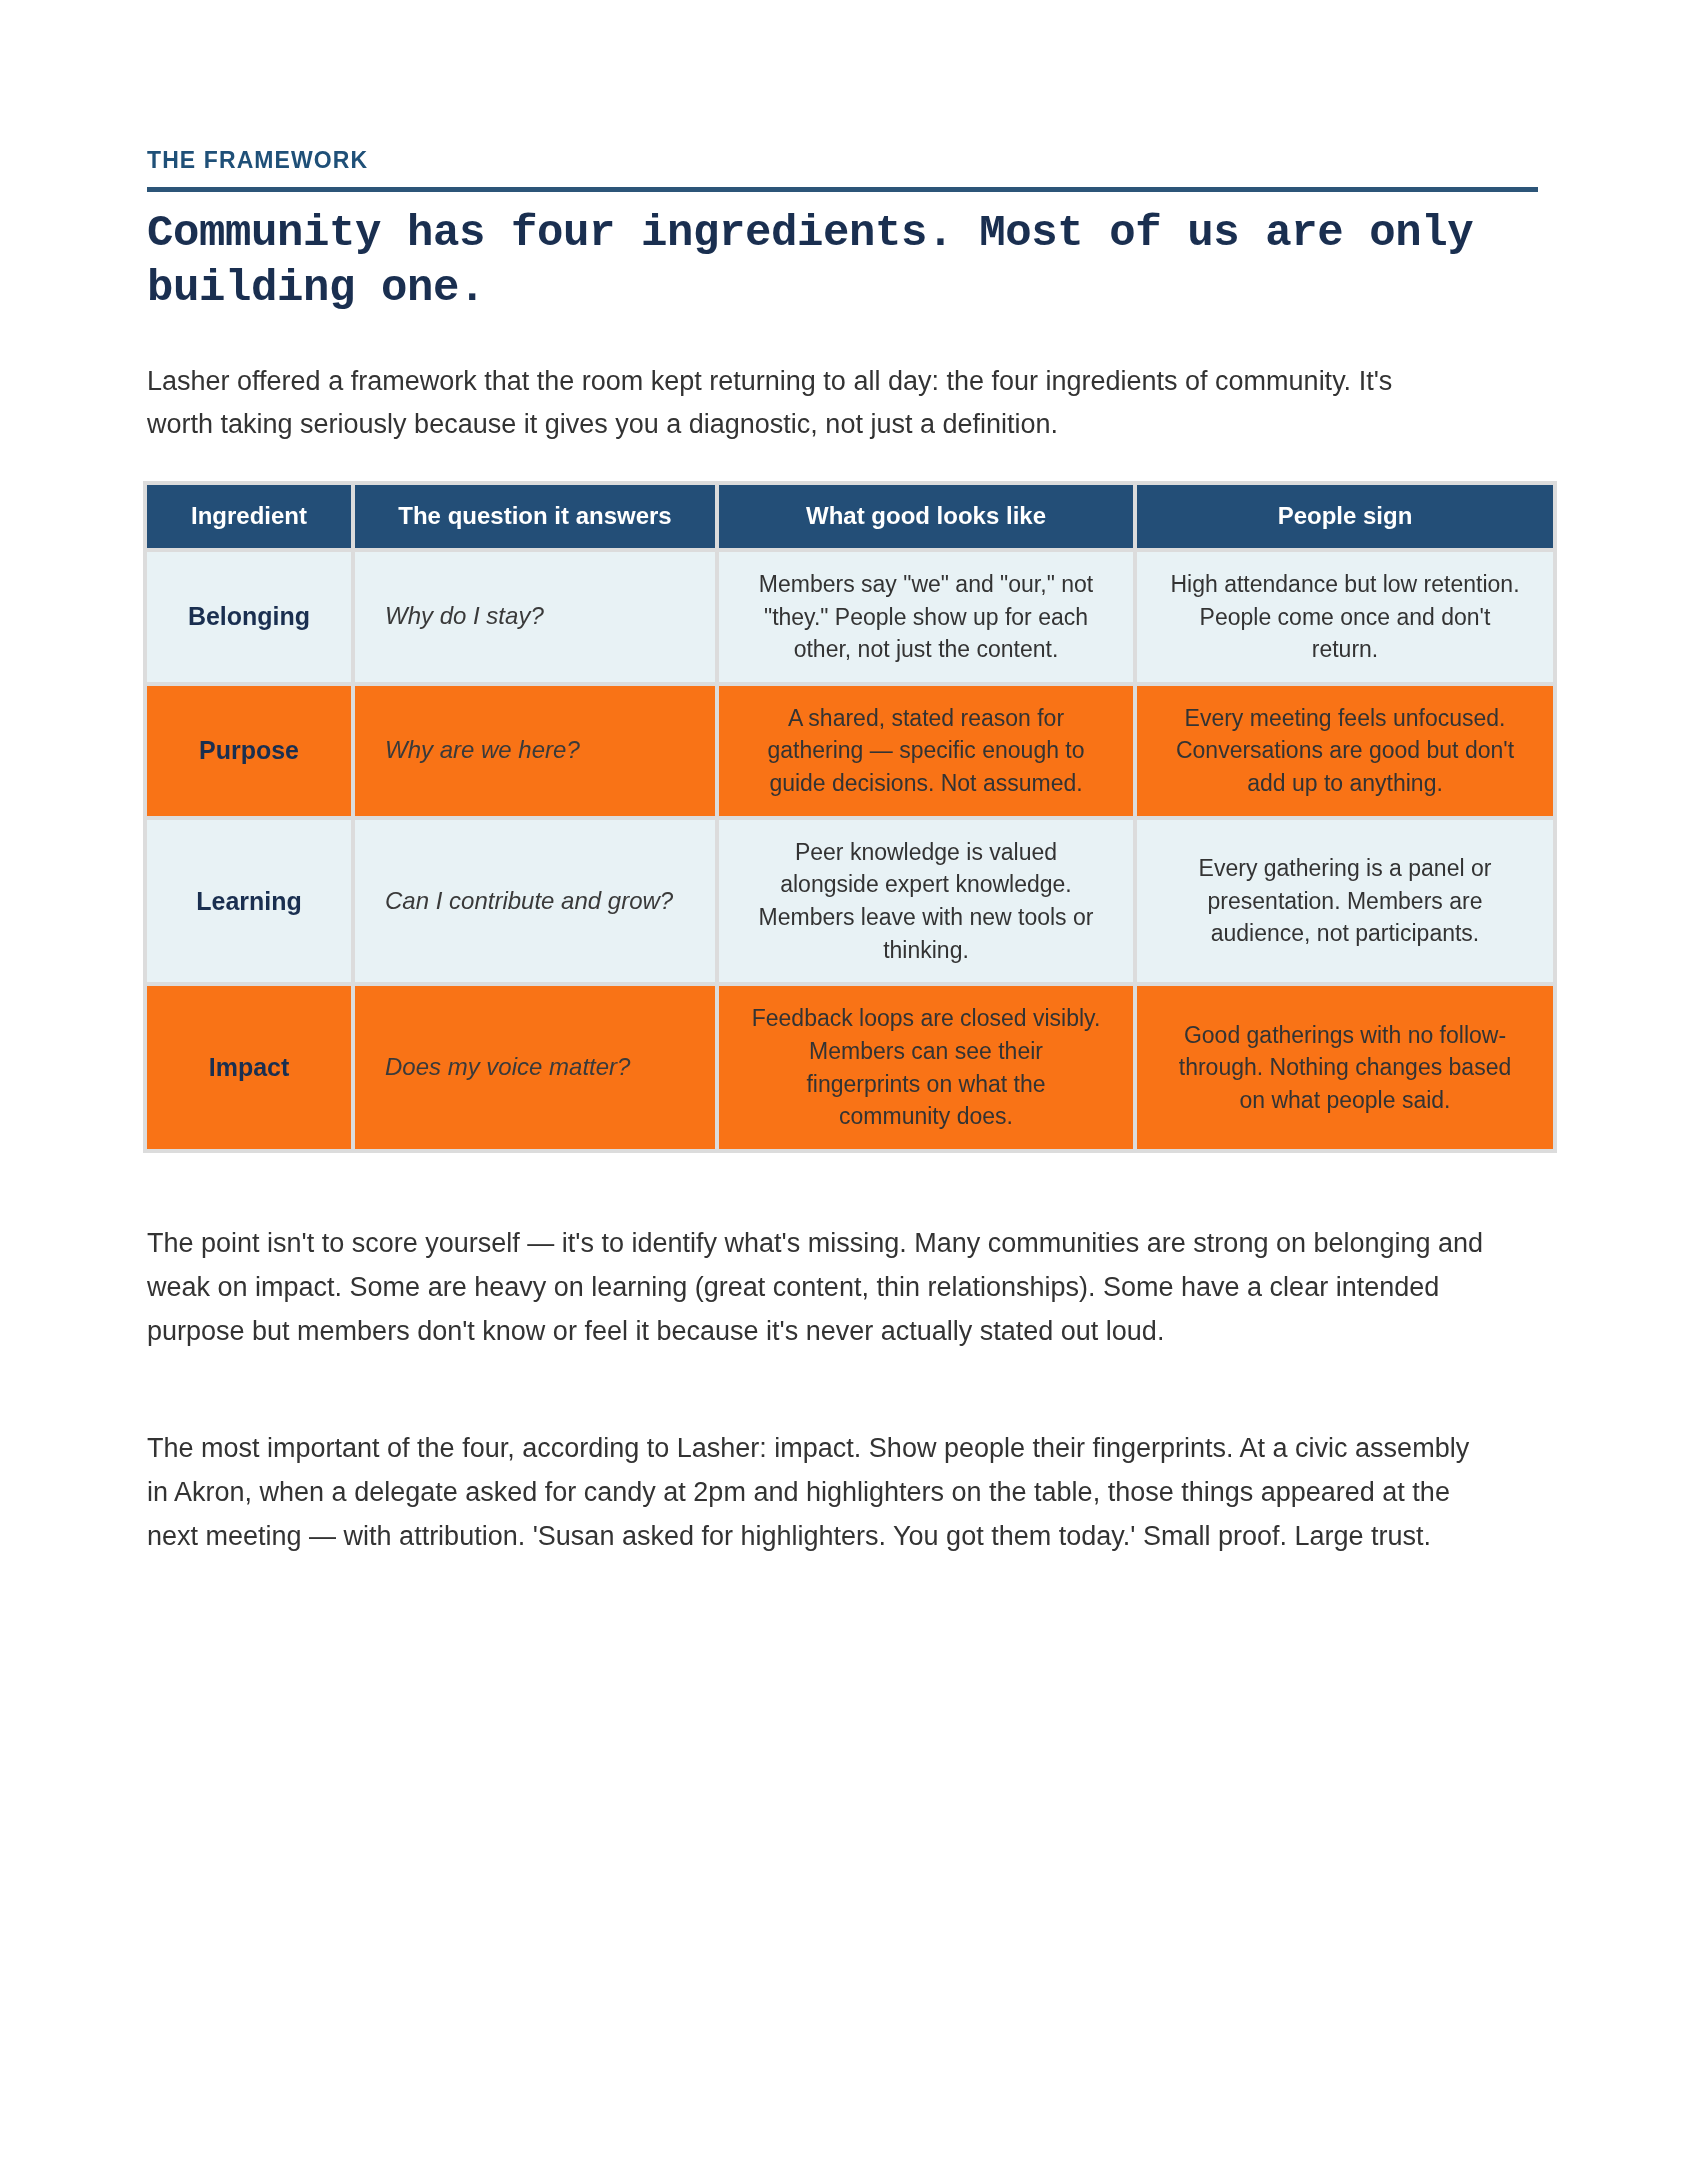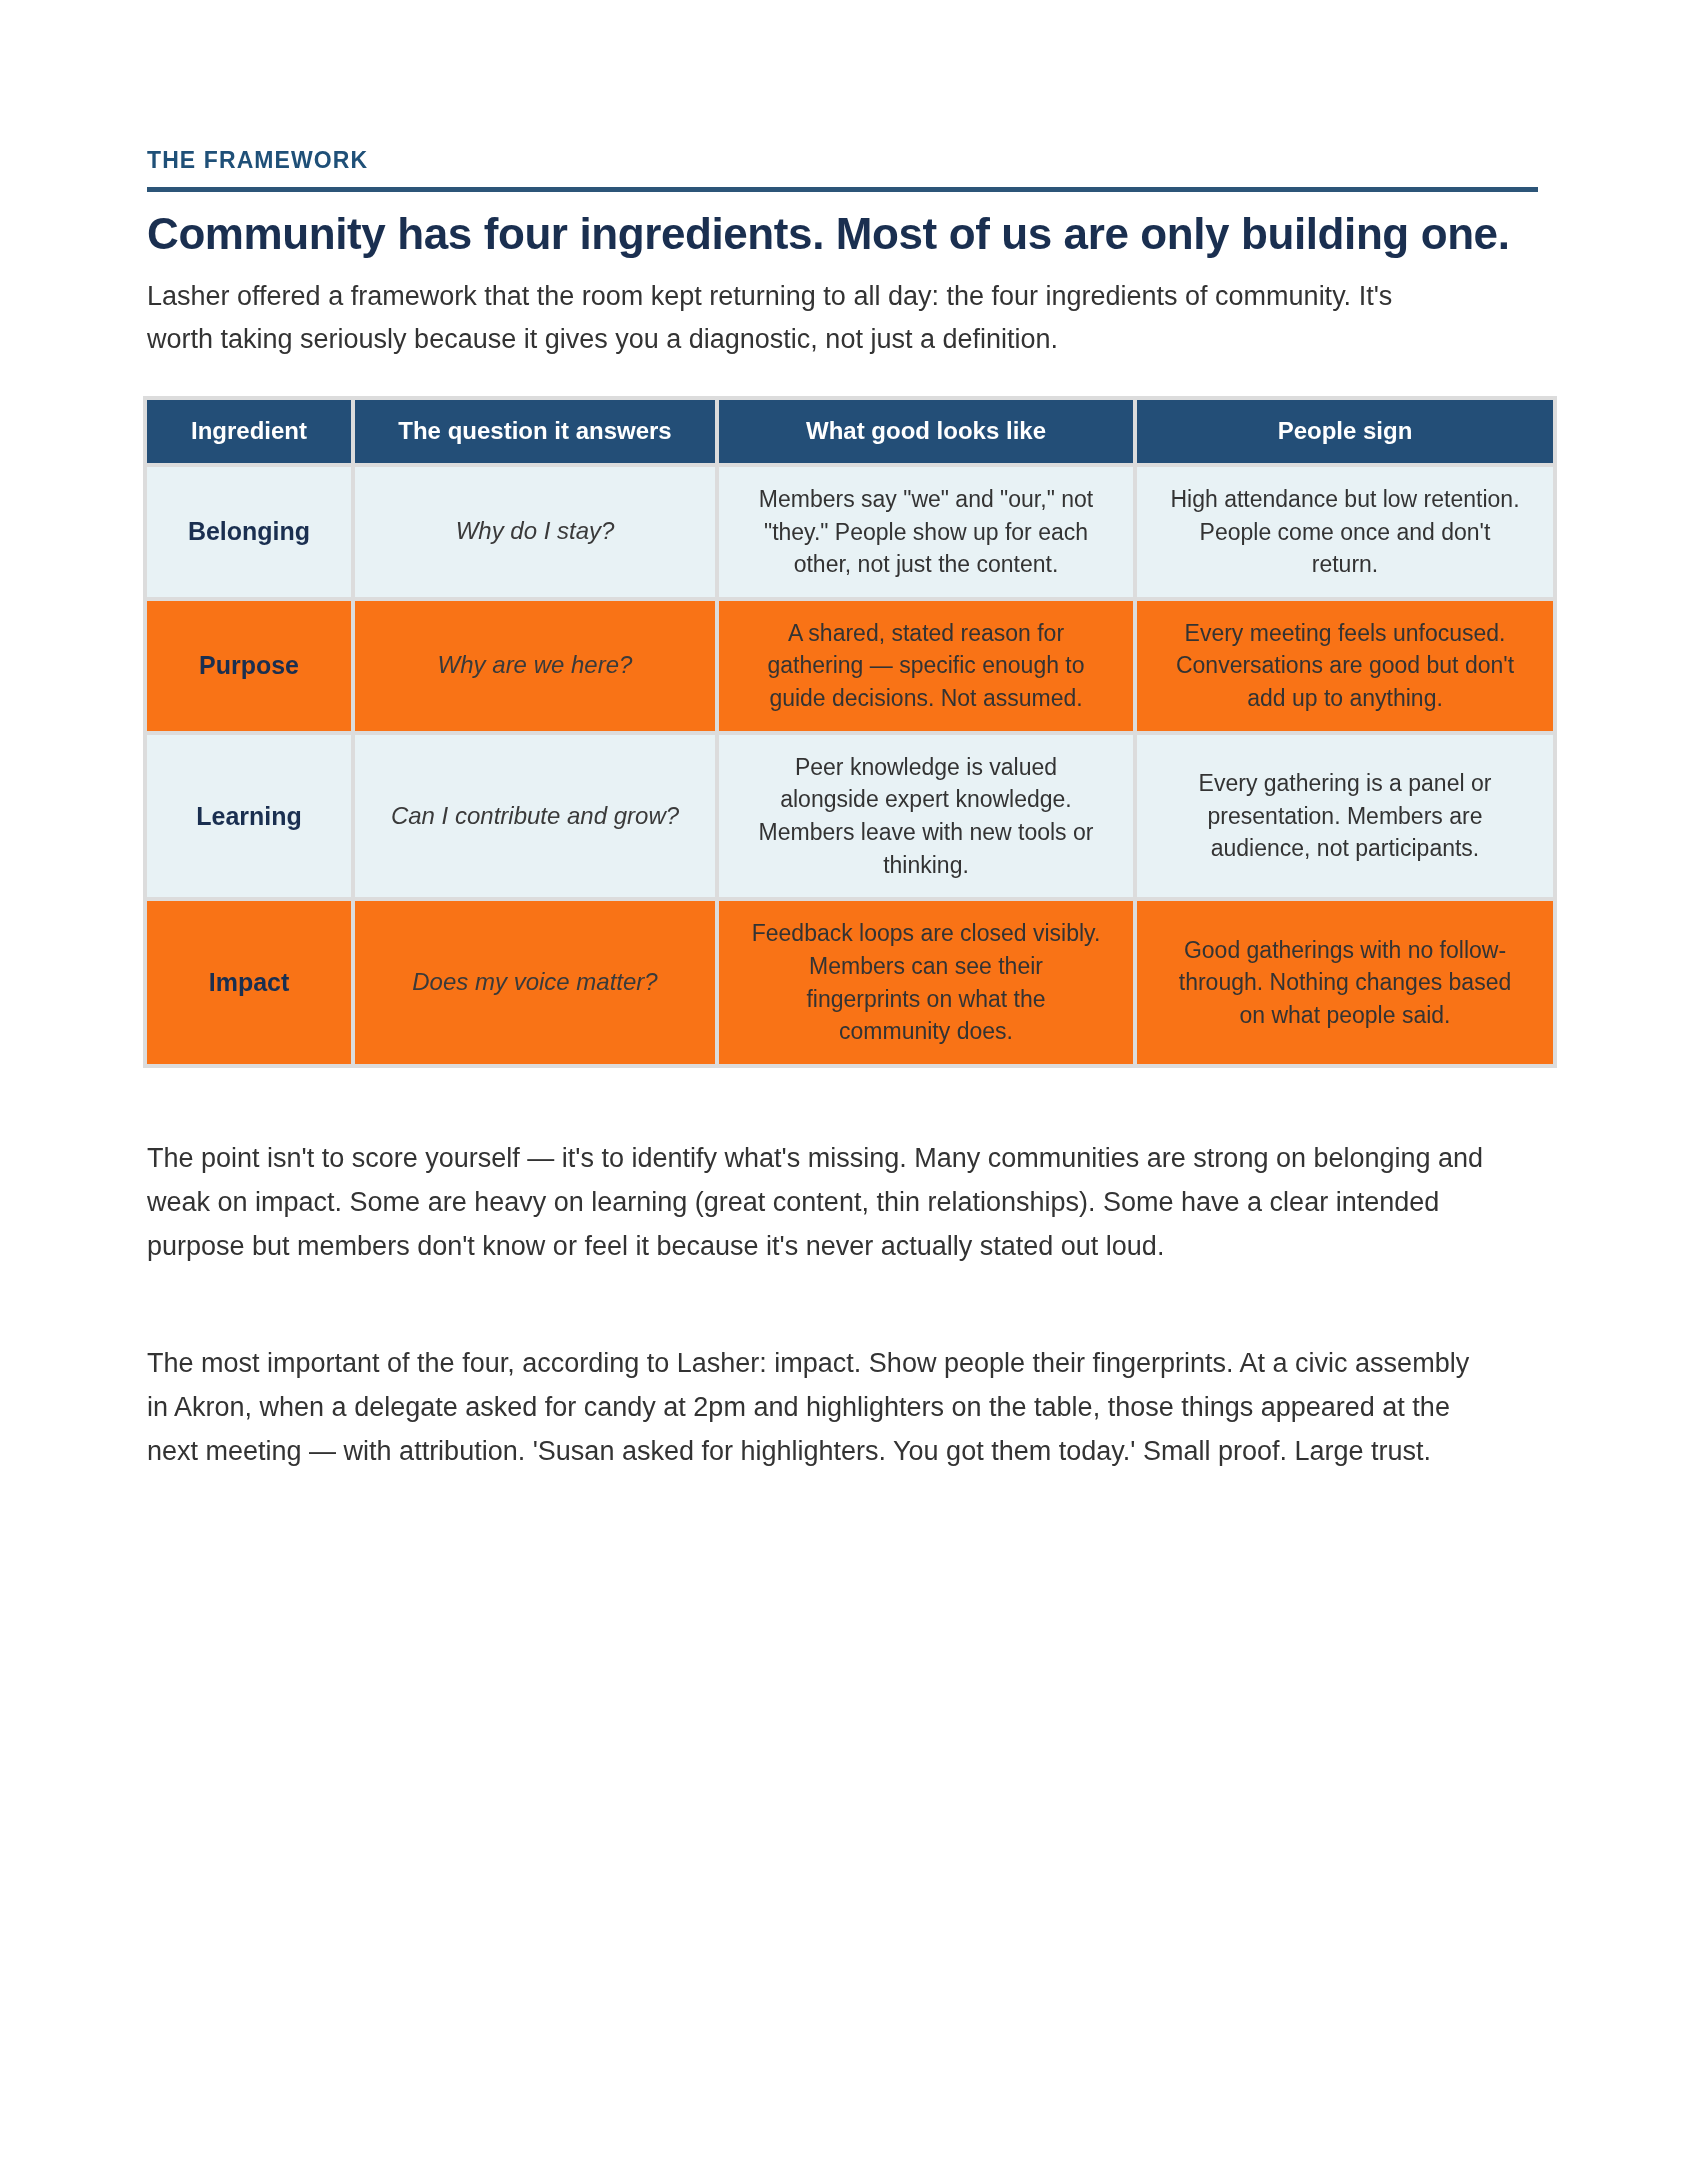--- a/index.html
+++ b/index.html
@@ -39,27 +39,27 @@
     line-height: 1.2;
     margin: 0 0 12px 0;
   }
   .rule {
     width: 1391px;
     height: 5px;
     background: #2C5578;
     margin: 0 0 14px 0;
   }
   .title {
-    font-family: Liberation Sans, sans-serif;
+    font-family: Liberation Mono, monospace;
     font-size: 44px;
     font-weight: bold;
     color: #1A2F50;
     line-height: 1.25;
     letter-spacing: -0.4px;
-    margin: 0 0 14px 0;
+    margin: 0 0 44px 0;
   }
 
   
   .para {
     font-family: "Liberation Sans", sans-serif;
     font-size: 27px;
     line-height: 1.62;
     color: #333333;
     margin: 0 0 34px 0;
     max-width: 1346px;
@@ -100,21 +100,21 @@
   table.framework tbody tr.row-alt td { background: #E8F2F5; }
   table.framework tbody tr.row-plain td { background: #f97316; }
 
   td.col-ingredient {
     text-align: center;
     font-size: 25px;
     font-weight: bold;
     color: #1A2F50;
   }
   td.col-question {
-    text-align: center;
+    text-align: left;
     font-size: 24px;
     font-style: italic;
     color: #3A3A3A;
     line-height: 1.45;
   }
   td.col-good, td.col-warning {
     text-align: center;
     font-size: 23px;
     color: #333333;
     line-height: 1.42;

